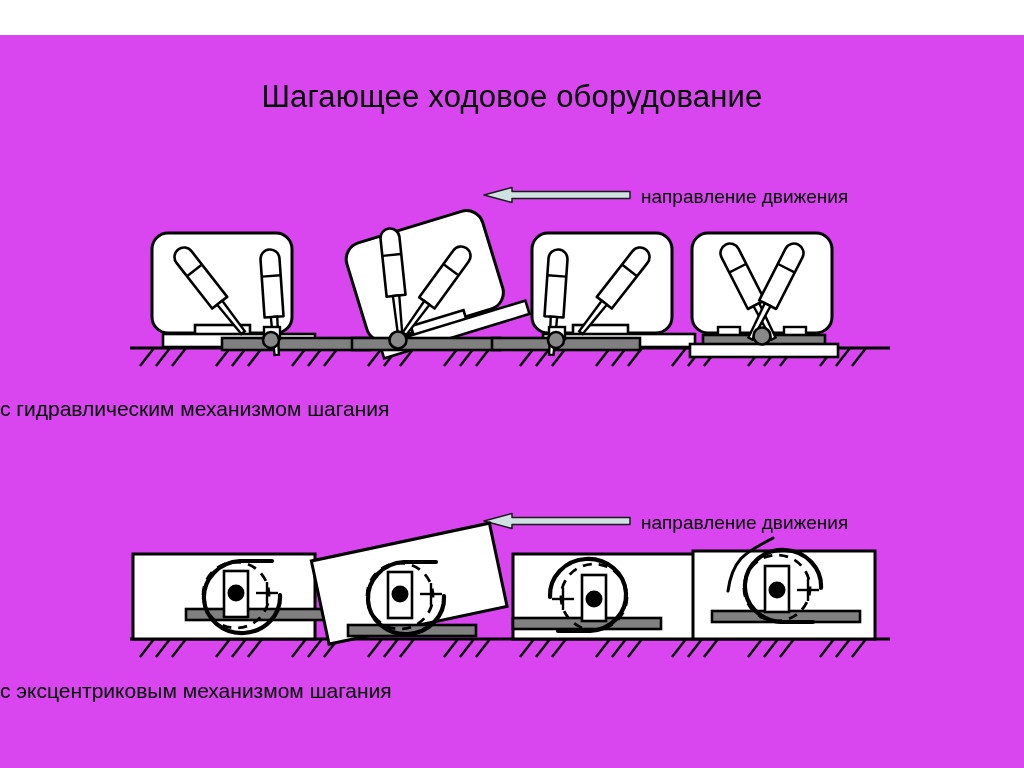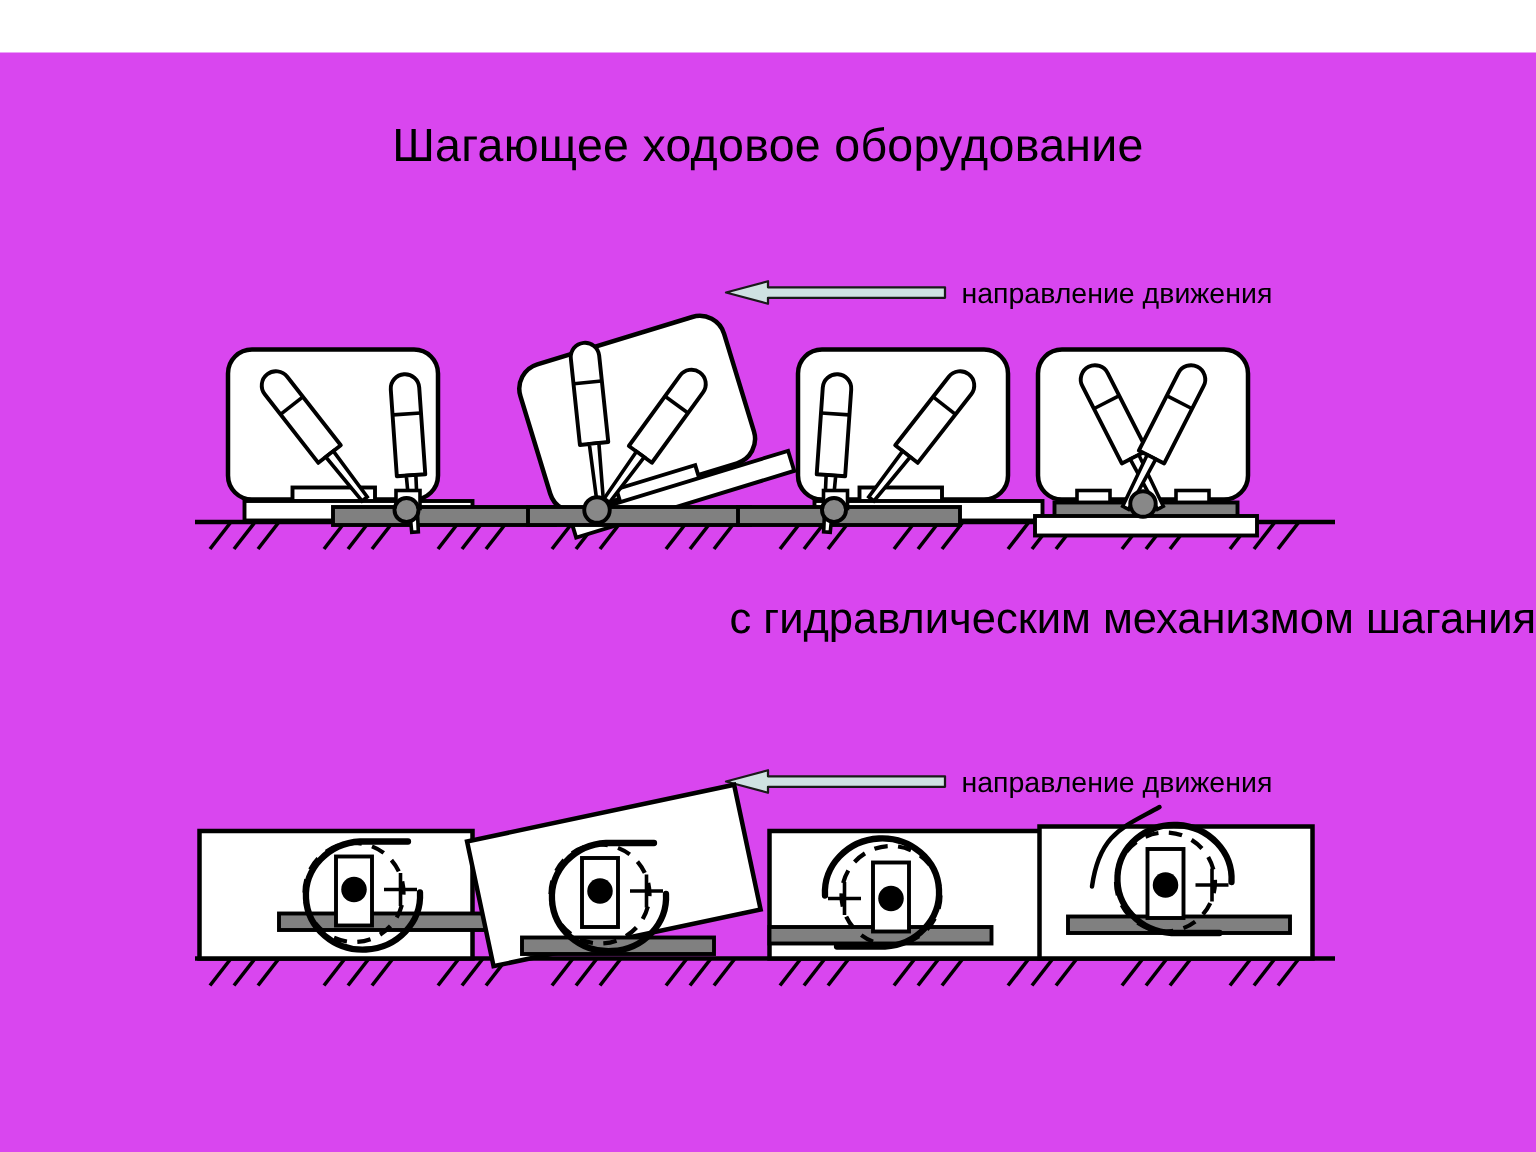--- a/index.html
+++ b/index.html
@@ -30,22 +30,22 @@
     font-size: 31px;
     font-weight: normal;
     letter-spacing: 0.2px;
     color: #000000;
     white-space: nowrap;
   }
   .caption {
     position: absolute;
     left: 0;
     width: 1024px;
-    text-align: right;
-    font-size: 29px;
+    text-align: left;
+    font-size: 21px;
     color: #000000;
     white-space: nowrap;
   }
   #caption-hydraulic { top: 362px; }
   #caption-eccentric { top: 644px; }
 
   .arrow-label {
     position: absolute;
     font-size: 19px;
     color: #000000;
@@ -67,20 +67,21 @@
 <div id="slide">
 
   <div class="page-title">Шагающее ходовое оборудование</div>
 
   <div class="arrow-label" id="arrow-label-top">направление движения</div>
 
   <div class="arrow-label" id="arrow-label-bottom">направление движения</div>
 
   <div class="caption" id="caption-hydraulic">с гидравлическим механизмом шагания</div>
 
+  <div class="caption" id="caption-eccentric">с эксцентриковым механизмом шагания</div>
 
   <svg class="diagram-svg" width="1024" height="768" viewBox="0 0 1024 768">
     <defs>
       <g id="cyl-shape">
 
         <path d="M -9.5 0
                  a 9.5 9.5 0 0 1 19 0
                  L 9.5 58
                  L -9.5 58 Z" fill="#ffffff" stroke="#000000" stroke-width="2.6" stroke-linejoin="round"></path>
         <line x1="-9.2" y1="17" x2="9.2" y2="17" stroke="#000000" stroke-width="2.4"></line>

